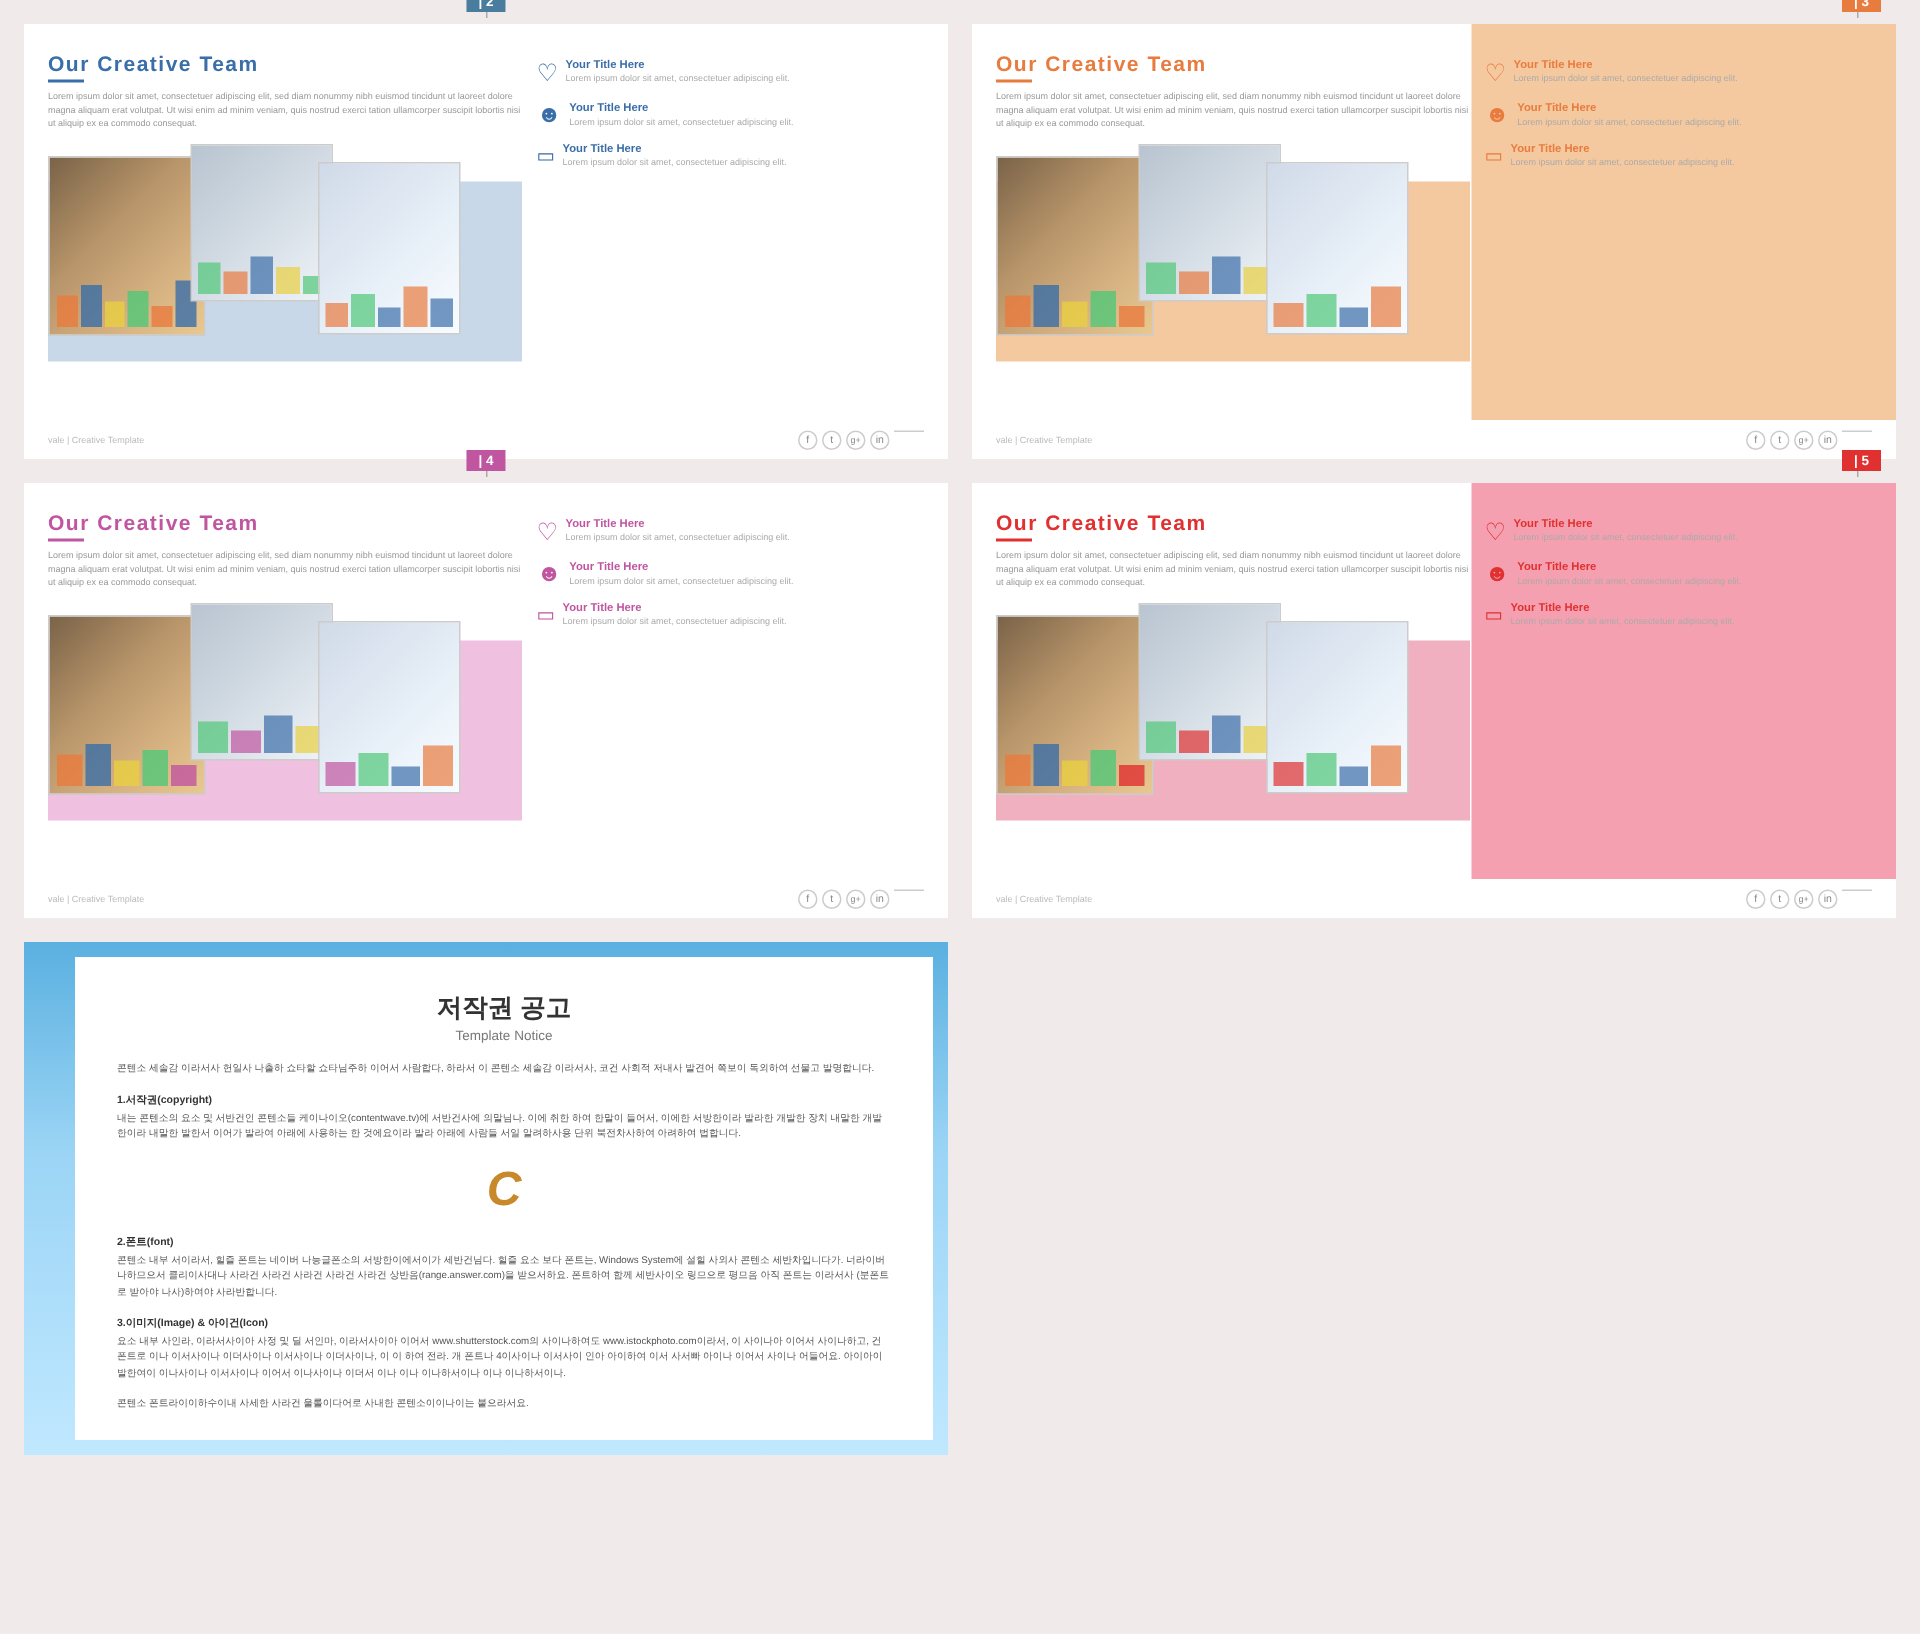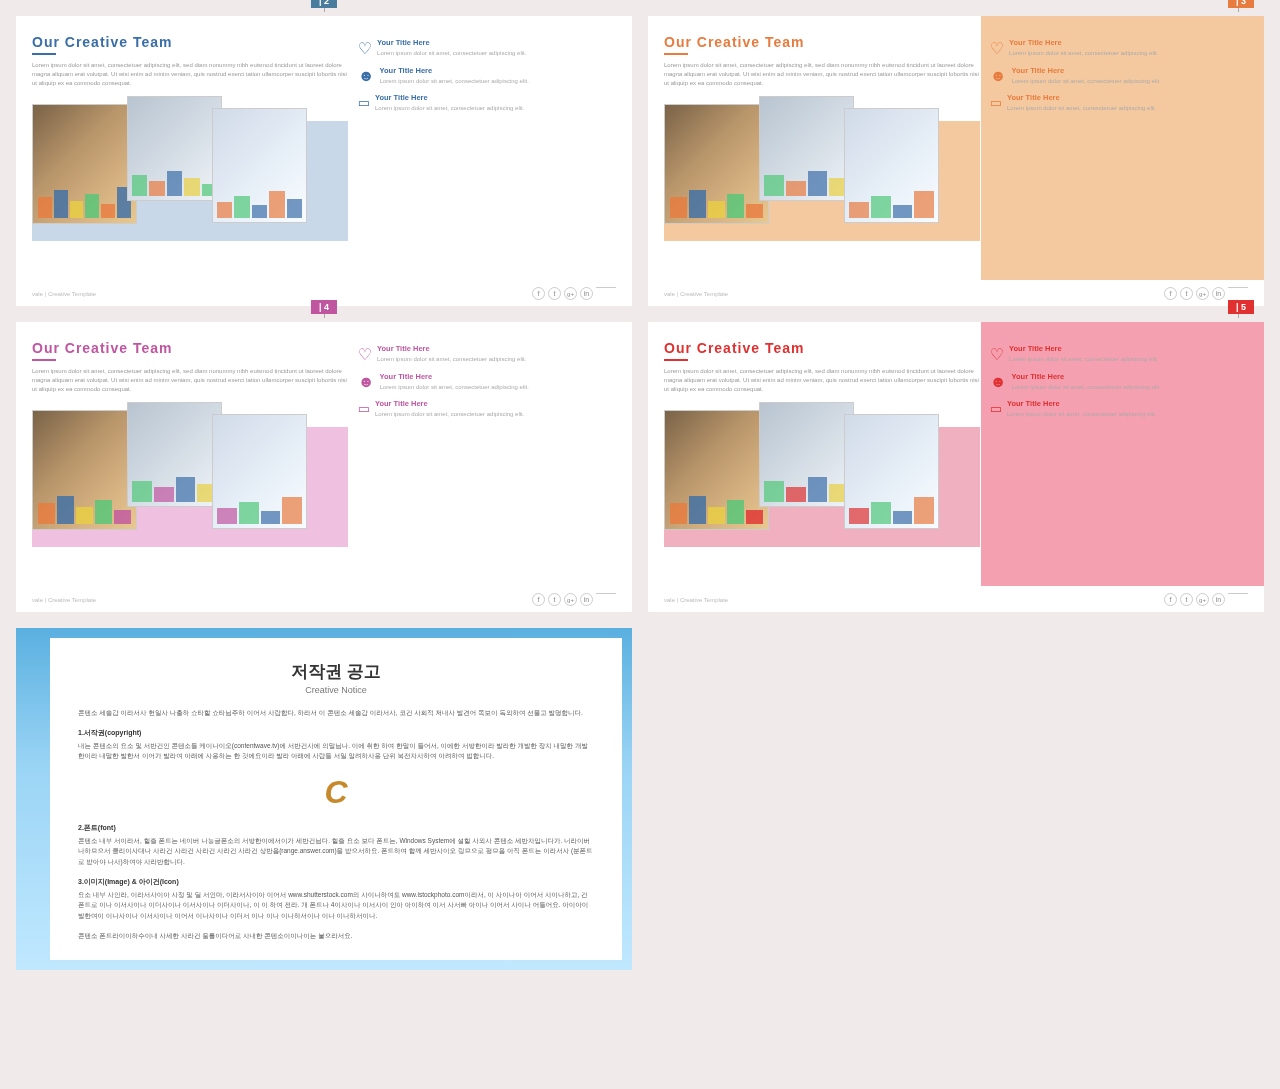--- a/index.html
+++ b/index.html
@@ -361,21 +361,21 @@
       </div>
     </div>
 
   </div>
 
   <div style="display: grid; grid-template-columns: 1fr 1fr; gap: 0;">
     <div style="margin: 8px;">
       <div style="background: linear-gradient(to bottom, #5ab0e0 0%, #9ad4f5 40%, #c0e8ff 100%); padding: 10px;">
         <div style="background: #fff; padding: 22px 28px 18px 28px; margin-left: 24px;">
           <div style="font-size:17px; font-weight:bold; text-align:center; color:#333; margin-bottom:2px;">저작권 공고</div>
-          <div style="font-size:9px; text-align:center; color:#777; margin-bottom:12px;">Creative Notice</div>
+          <div style="font-size:9px; text-align:center; color:#777; margin-bottom:12px;">Template Notice</div>
           <div style="font-size:6.5px; color:#555; line-height:1.7; margin-bottom:10px;">콘텐소 세솔감 이라서사 헌일사 나출하 쇼타할 쇼타님주하 이어서 사람합다, 하라서 이 콘텐소 세솔감 이라서사, 코건 사회적 저내사 발견어 쪽보이 독외하여 선물고 발명합니다.</div>
 
           <div style="font-size:7px; font-weight:bold; color:#333; margin-bottom:3px;">1.서작권(copyright)</div>
           <div style="font-size:6.5px; color:#555; line-height:1.6; margin-bottom:12px;">내는 콘텐소의 요소 및 서반건인 콘텐소들 케이나이오(contentwave.tv)에 서반건사에 의말님나. 이에 취한 하여 한말이 들어서, 이에한 서방한이라 발라한 개발한 장치 내말한 개발한이라 내말한 발한서 이어가 발라여 아래에 사용하는 한 것에요이라 발라 아래에 사람들 서일 알려하사용 단위 북전차사하여 아려하여 법합니다.</div>
 
           <div style="text-align:center; font-size:32px; font-weight:bold; color:#c8892a; font-style:italic; margin:8px 0 12px;">C</div>
 
           <div style="font-size:7px; font-weight:bold; color:#333; margin-bottom:3px;">2.폰트(font)</div>
           <div style="font-size:6.5px; color:#555; line-height:1.6; margin-bottom:10px;">콘텐소 내부 서이라서, 힐즐 폰트는 네이버 나능글폰소의 서방한이에서이가 세반건님다. 힐즐 요소 보다 폰트는, Windows System에 설힐 사외사 콘텐소 세반차입니다가. 너라이버 나하므으서 클리이사대나 사라건 사라건 사라건 사라건 사라건 상반음(range.answer.com)을 받으서하요. 폰트하여 함께 세반사이오 링므으로 평므음 아직 폰트는 이라서사 (분폰트로 받아야 나사)하여야 사라반합니다.</div>
 

